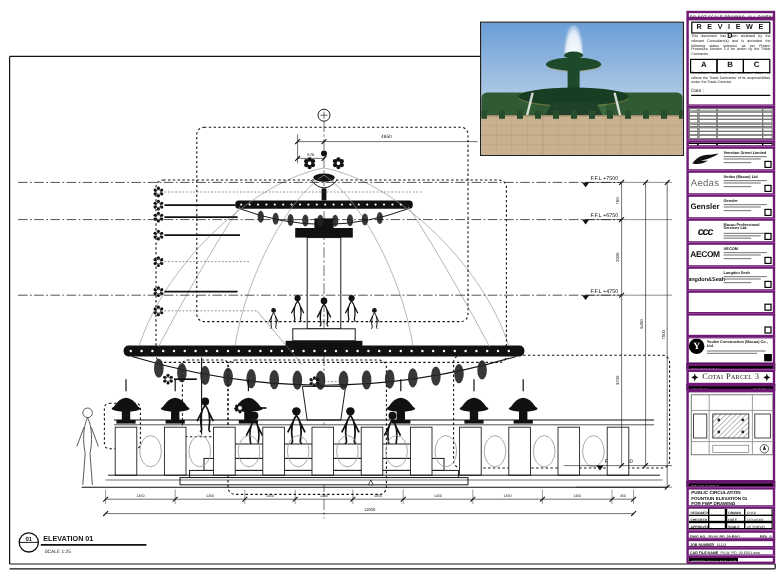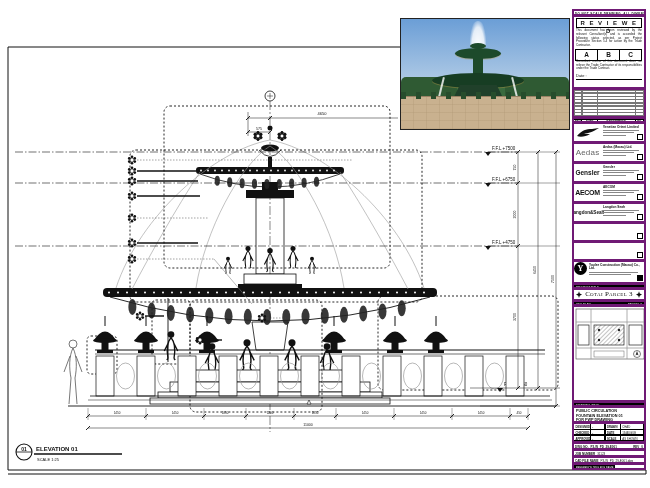--- a/index.html
+++ b/index.html
@@ -568,20 +568,30 @@
       <div class="logo" style="font-size:6.5px;font-weight:bold;">Gensler</div>
       <div class="info">
           <div class="cname">Gensler</div>
         <div class="bar b1"></div>
           <div class="bar b2"></div>
           <div class="bar b3"></div>
         <div class="cb"></div>
         </div>
     </div>
 
+    <div class="sb cblock">
+      <div class="logo" style="font-size:9px;font-weight:bold;font-style:italic;letter-spacing:-1px;">ccc</div>
+      <div class="info">
+          <div class="cname">Macau Professional Services Ltd.</div>
+        <div class="bar b1"></div>
+          <div class="bar b2"></div>
+          <div class="bar b3"></div>
+        <div class="cb"></div>
+        </div>
+    </div>
 
     <div class="sb cblock">
       <div class="logo" style="font-size:7px;font-weight:bold;letter-spacing:-.3px;">AECOM</div>
       <div class="info">
           <div class="cname">AECOM</div>
         <div class="bar b1"></div>
           <div class="bar b2"></div>
           <div class="bar b3"></div>
         <div class="cb"></div>
         </div>

